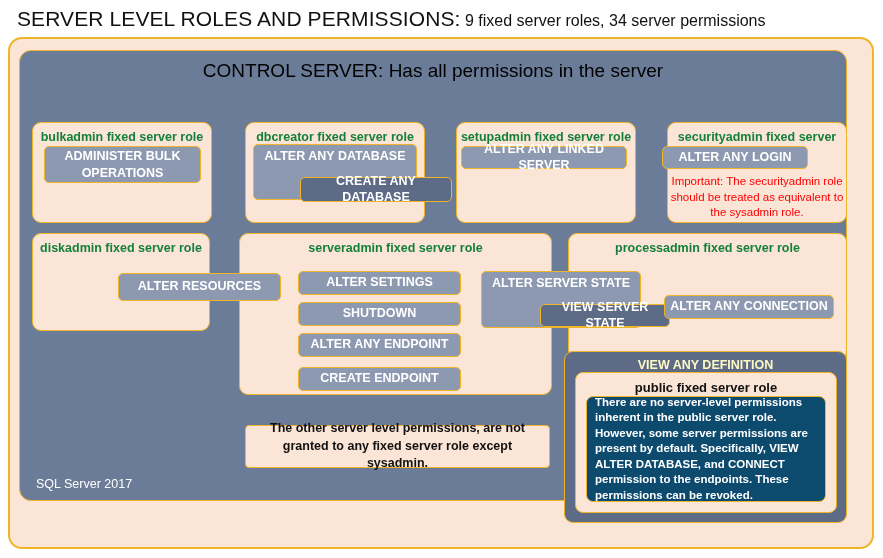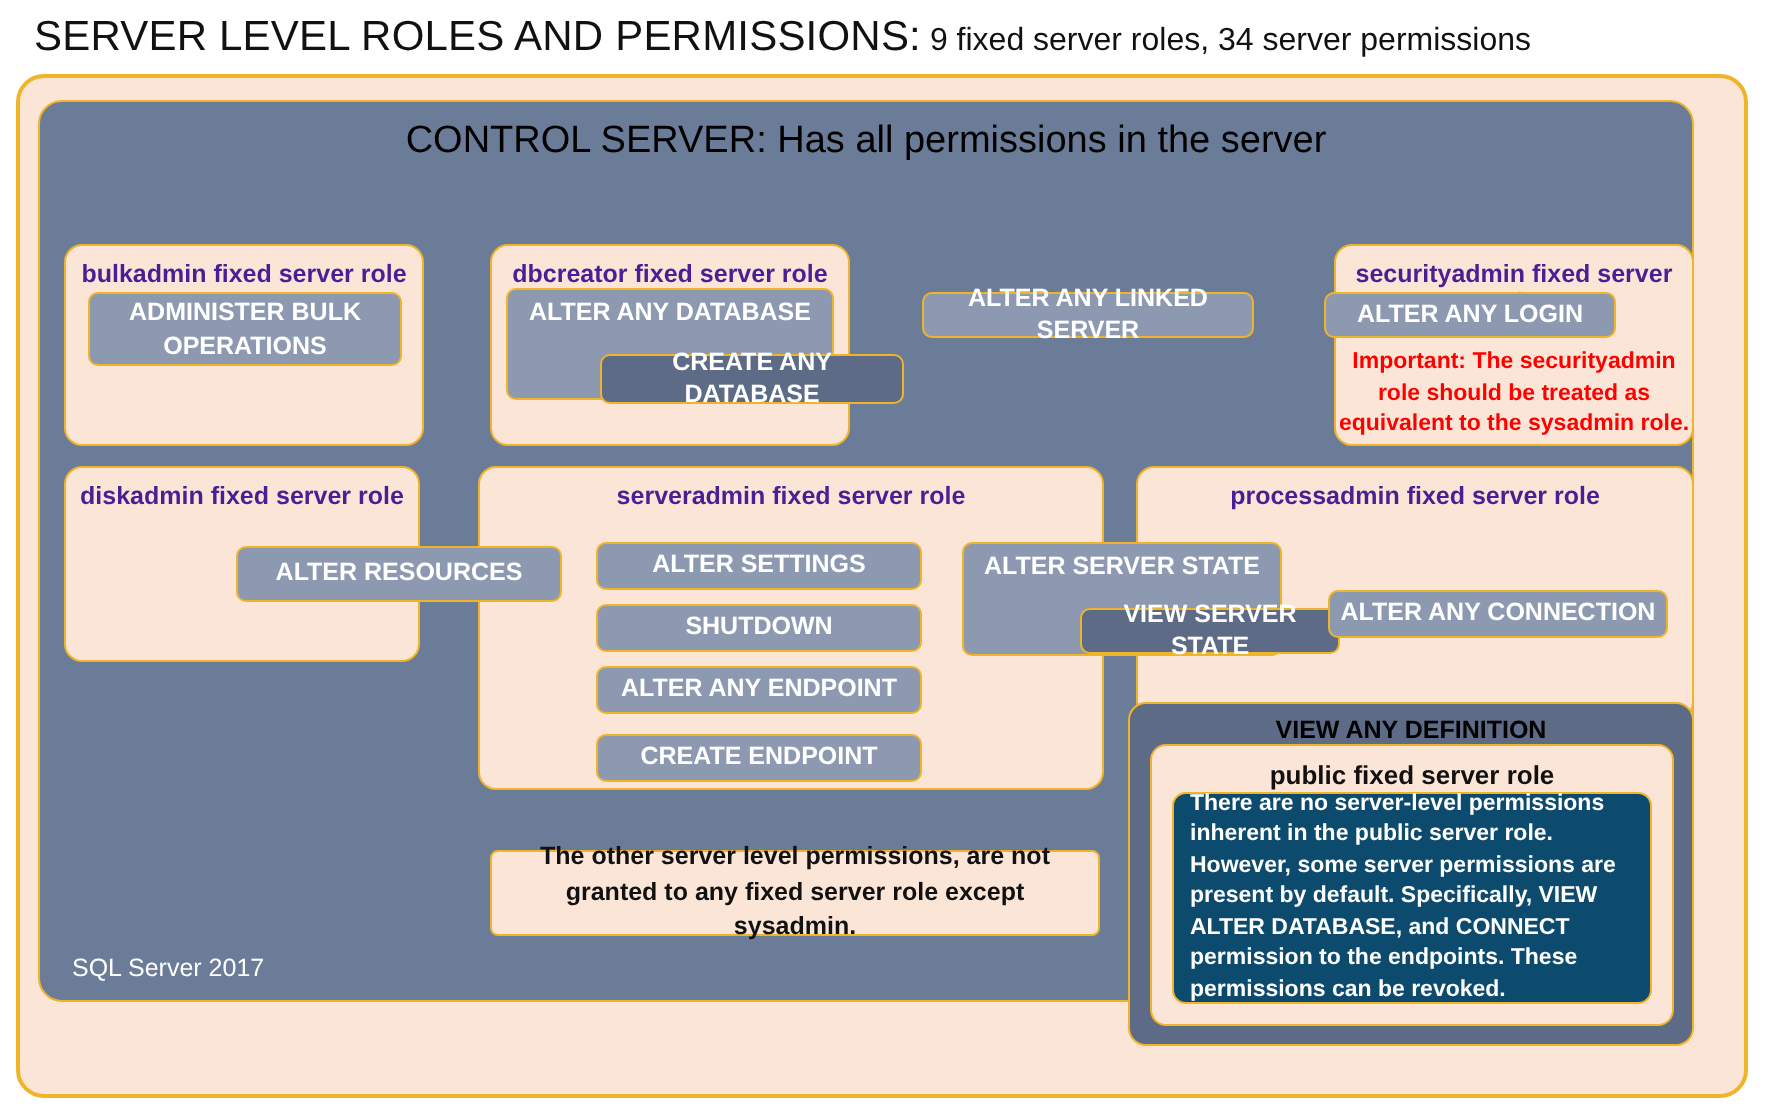--- a/index.html
+++ b/index.html
@@ -49,55 +49,55 @@
     font-size:12.5px;color:#ffffff;font-weight:400;
   }
 
   
   .role-box{
     position:absolute;background:#fbe5d6;
     border:1.6px solid #f0b429;border-radius:9px;box-sizing:border-box;
   }
   .role-title{
     position:absolute;left:0;top:7px;width:100%;text-align:center;
-    font-size:12.5px;font-weight:bold;color:#4c1d95;
+    font-size:12.5px;font-weight:bold;color:#15803d;
   }
 
   
   .chip{
     position:absolute;background:#8d99b0;
     border:1.6px solid #f0b429;border-radius:5px;box-sizing:border-box;
     color:#ffffff;font-size:12.5px;font-weight:bold;
     display:flex;align-items:center;justify-content:center;
     text-align:center;line-height:1.25;
   }
   .chip.dark{background:#5d6b87;margin-left:42px;}
   .chip.multiline{line-height:1.3;}
 
   
   .note-red{
     position:absolute;text-align:center;
-    color:#ff0000;font-size:11.5px;font-weight:bold;line-height:1.35;
+    color:#ff0000;font-size:11.5px;font-weight:normal;line-height:1.35;
   }
   .note-box{
     position:absolute;background:#fbe5d6;
     border:1.8px solid #f0b429;border-radius:4px;box-sizing:border-box;
     display:flex;align-items:center;justify-content:center;text-align:center;
     font-size:12.5px;font-weight:bold;color:#111;line-height:1.4;
     padding:20px 8px;
   }
 
   
   .vad-container{
     position:absolute;background:#5d6b87;
     border:1.6px solid #f0b429;border-radius:9px;box-sizing:border-box;
   }
   .vad-label{
     position:absolute;left:0;top:6px;width:100%;text-align:center;
-    font-size:12.5px;font-weight:bold;color:#000000;
+    font-size:12.5px;font-weight:bold;color:#fef9c3;
   }
   .public-box{
     position:absolute;background:#fbe5d6;
     border:1.6px solid #f0b429;border-radius:8px;box-sizing:border-box;
   }
   .public-title{
     position:absolute;left:0;top:7px;width:100%;text-align:center;
     font-size:13px;font-weight:bold;color:#111;
   }
   .public-text{
@@ -130,20 +130,23 @@
     <div class="role-title">bulkadmin fixed server role</div>
   </div>
   <div class="chip multiline" style="left:44px;top:146px;width:157px;height:37px;">ADMINISTER  BULK OPERATIONS</div>
 
   <div class="role-box" style="left:245px;top:122px;width:180px;height:101px;">
     <div class="role-title">dbcreator fixed server role</div>
   </div>
   <div class="chip" style="left:253px;top:144px;width:164px;height:56px;align-items:flex-start;padding-top:4px;">ALTER ANY DATABASE</div>
   <div class="chip dark" style="left:258px;top:177px;width:152px;height:25px;">CREATE  ANY DATABASE</div>
 
+  <div class="role-box" style="left:456px;top:122px;width:180px;height:101px;">
+    <div class="role-title">setupadmin fixed server role</div>
+  </div>
   <div class="chip" style="left:461px;top:146px;width:166px;height:23px;">ALTER ANY LINKED SERVER</div>
 
   <div class="role-box" style="left:667px;top:122px;width:180px;height:101px;">
     <div class="role-title">securityadmin fixed server role</div>
   </div>
   <div class="chip" style="left:662px;top:146px;width:146px;height:23px;">ALTER ANY LOGIN</div>
   <div class="note-red" style="left:668px;top:174px;width:178px;">Important:  The securityadmin role should  be treated as equivalent to the  sysadmin role.</div>
 
   <div class="role-box" style="left:32px;top:233px;width:178px;height:98px;">
     <div class="role-title">diskadmin fixed server role</div>

